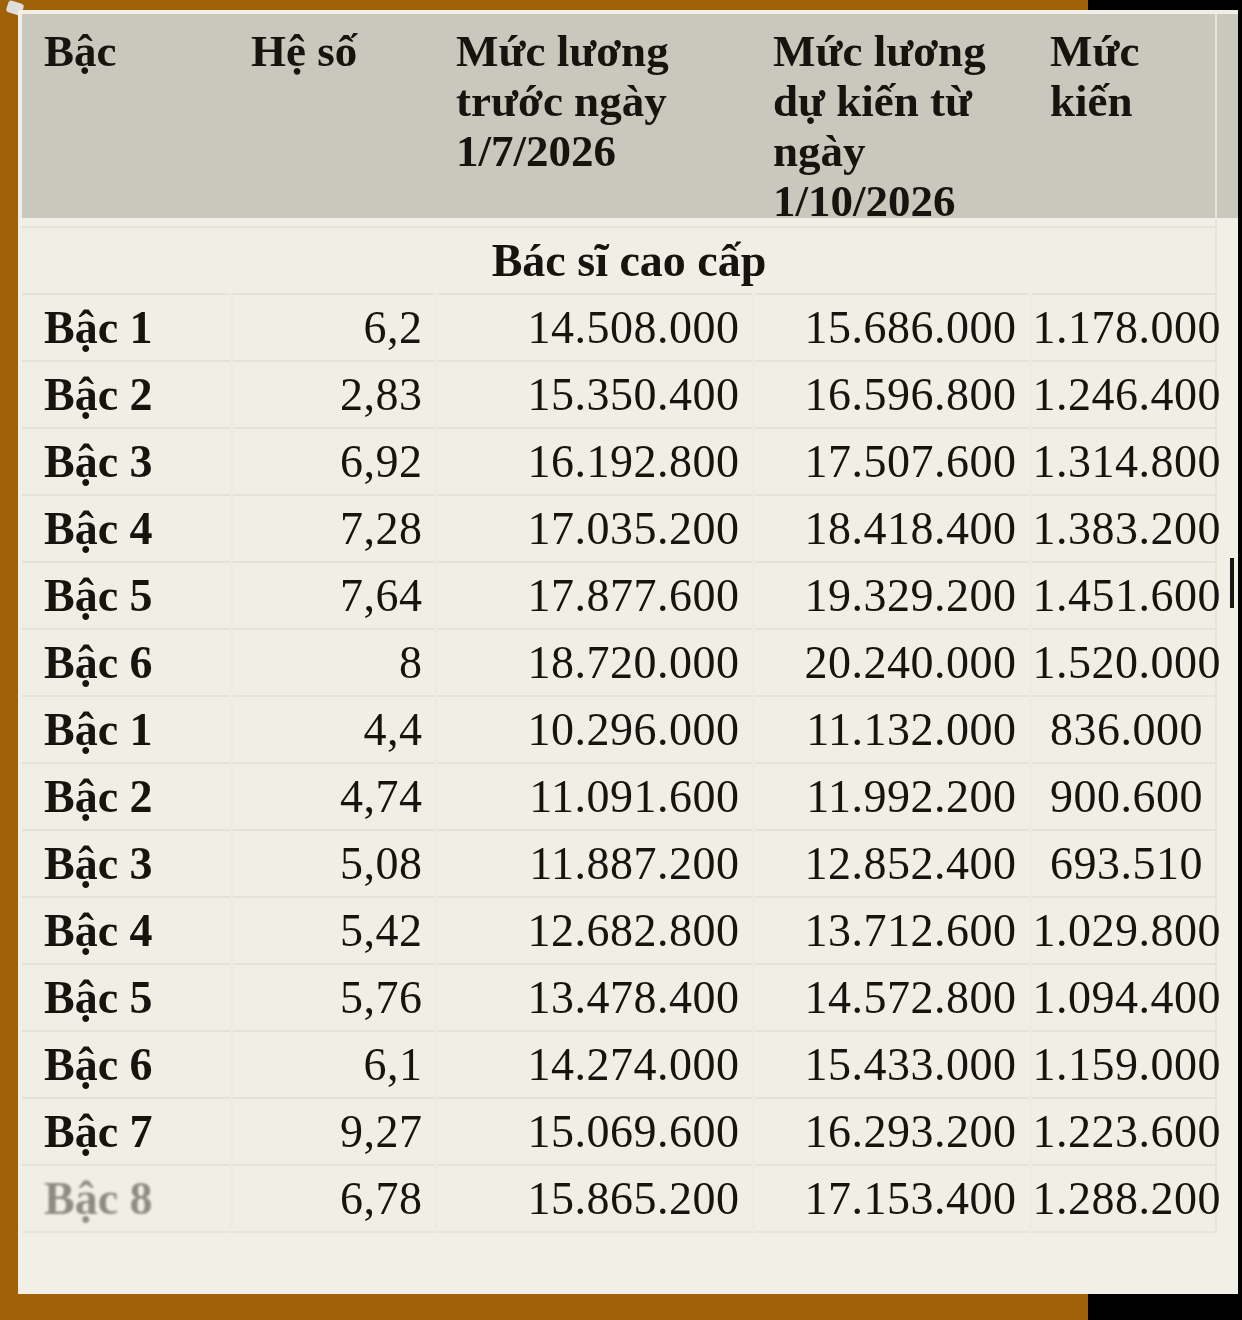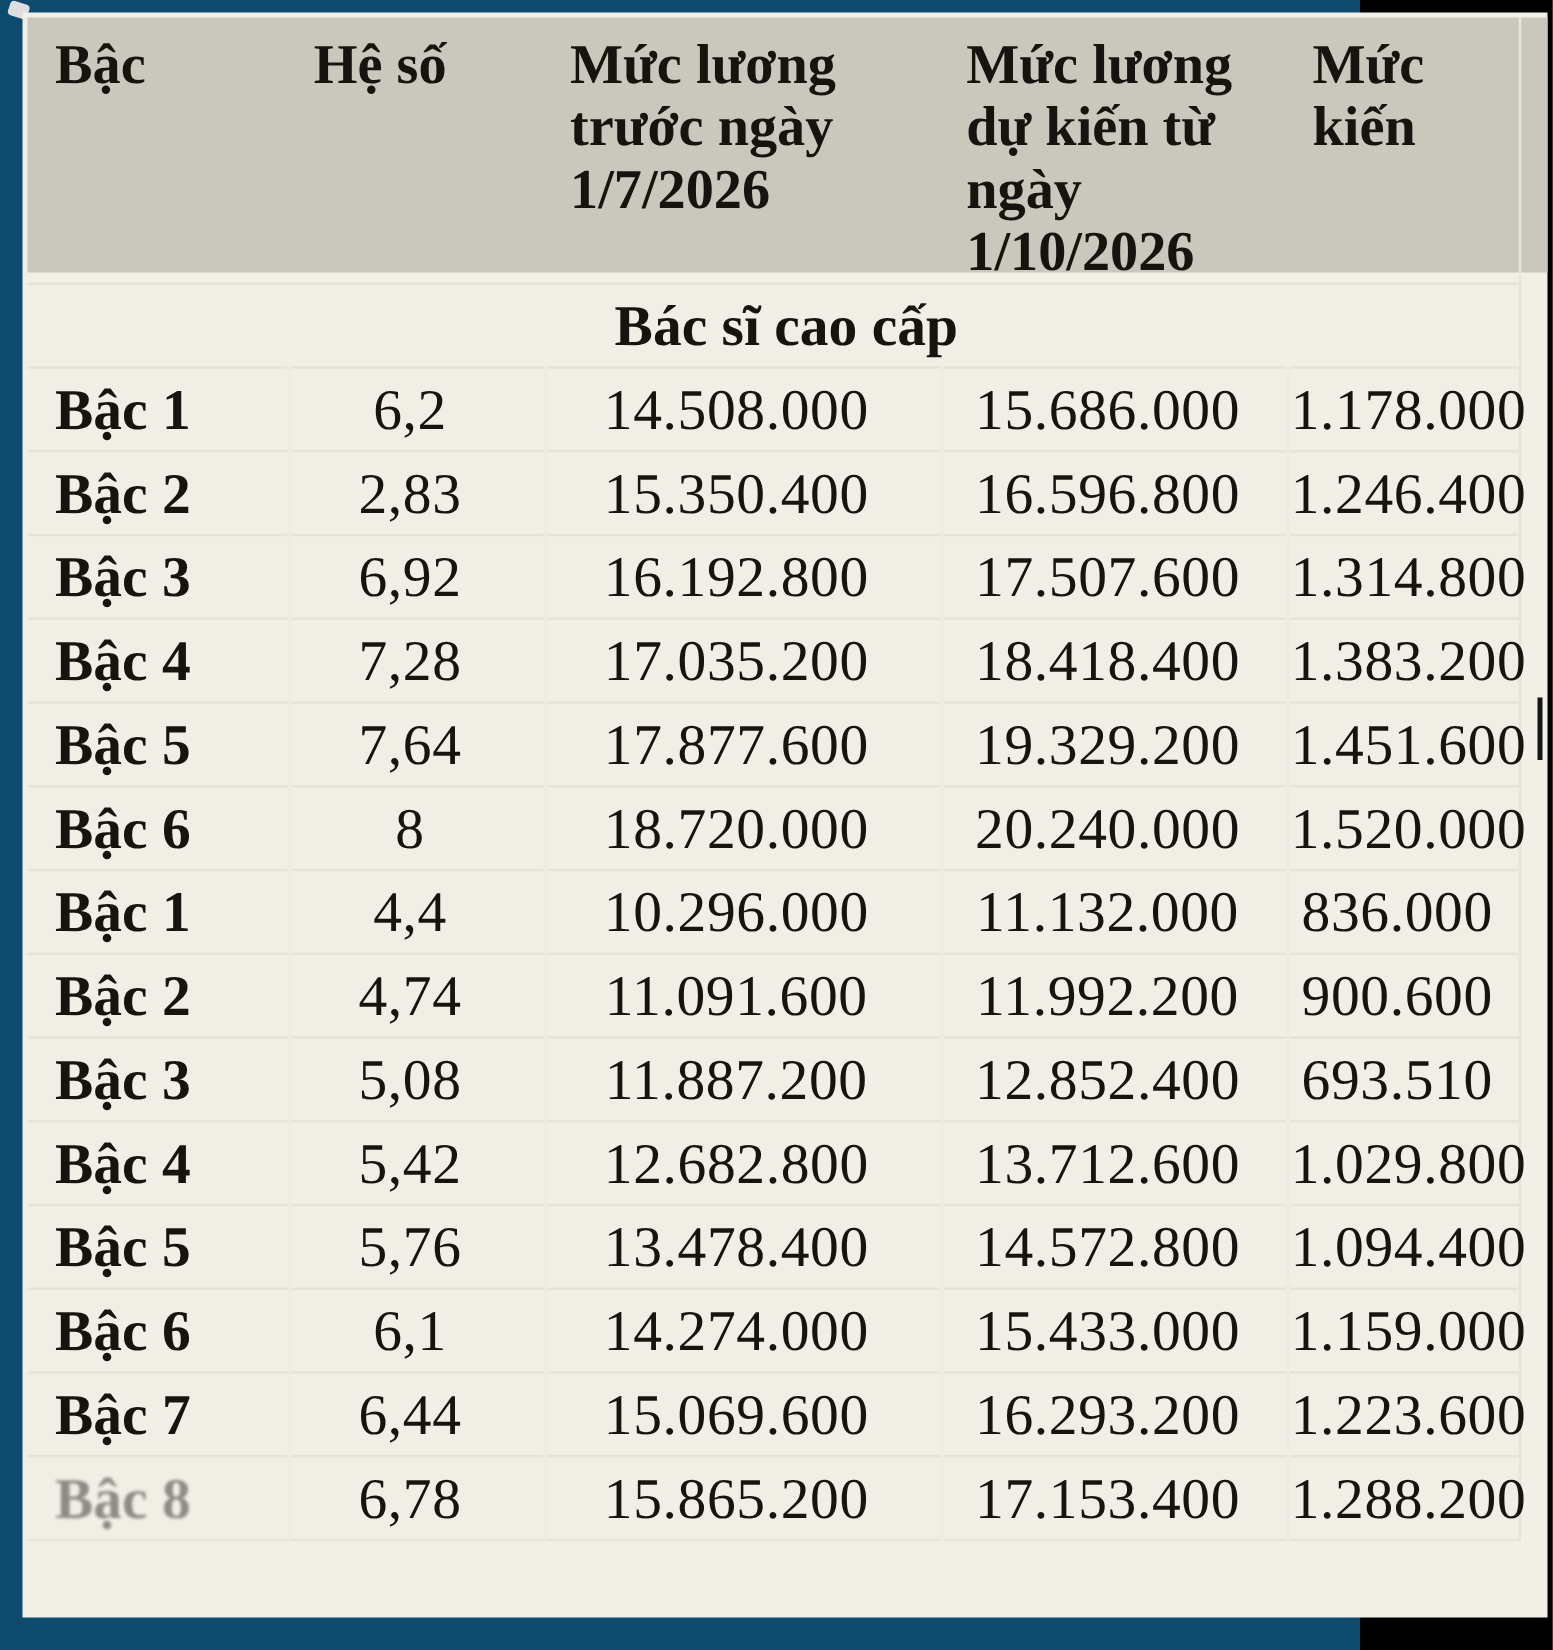--- a/index.html
+++ b/index.html
@@ -8,21 +8,21 @@
     background: #000;
     width: 1242px;
     height: 1320px;
     overflow: hidden;
     font-family: "Liberation Serif", "DejaVu Serif", serif;
   }
   .stage {
     position: relative;
     width: 1088px;
     height: 1320px;
-    background: #0c4a6e;
+    background: #a16207;
   }
   
   .speck {
     position: absolute;
     left: 7px;
     top: 2px;
     width: 16px;
     height: 12px;
     background: #dedede;
     border-radius: 3px;
@@ -77,21 +77,21 @@
     border-left: 3px solid #eeebe2;
     box-sizing: border-box;
   }
   tr.data-row td:first-child { border-left: none; margin-top: 44px; }
   td.label {
     font-weight: bold;
     text-align: left;
     padding-left: 22px;
   }
   td.num {
-    text-align: center;
+    text-align: right;
     padding-right: 12px;
     letter-spacing: 0.5px;
   }
   td.section {
     font-weight: bold;
     text-align: center;
     padding-left: 22px;
     border-left: none;
   }
   .faded {
@@ -221,21 +221,21 @@
       </tr>
       <tr class="data-row">
         <td class="label">Bậc 6</td>
         <td class="num">6,1</td>
         <td class="num">14.274.000</td>
         <td class="num">15.433.000</td>
         <td class="num">1.159.000</td>
       </tr>
       <tr class="data-row">
         <td class="label">Bậc 7</td>
-        <td class="num">6,44</td>
+        <td class="num">9,27</td>
         <td class="num">15.069.600</td>
         <td class="num">16.293.200</td>
         <td class="num">1.223.600</td>
       </tr>
       <tr class="data-row">
         <td class="label"><span class="faded">Bậc 8</span></td>
         <td class="num">6,78</td>
         <td class="num">15.865.200</td>
         <td class="num">17.153.400</td>
         <td class="num">1.288.200</td>

